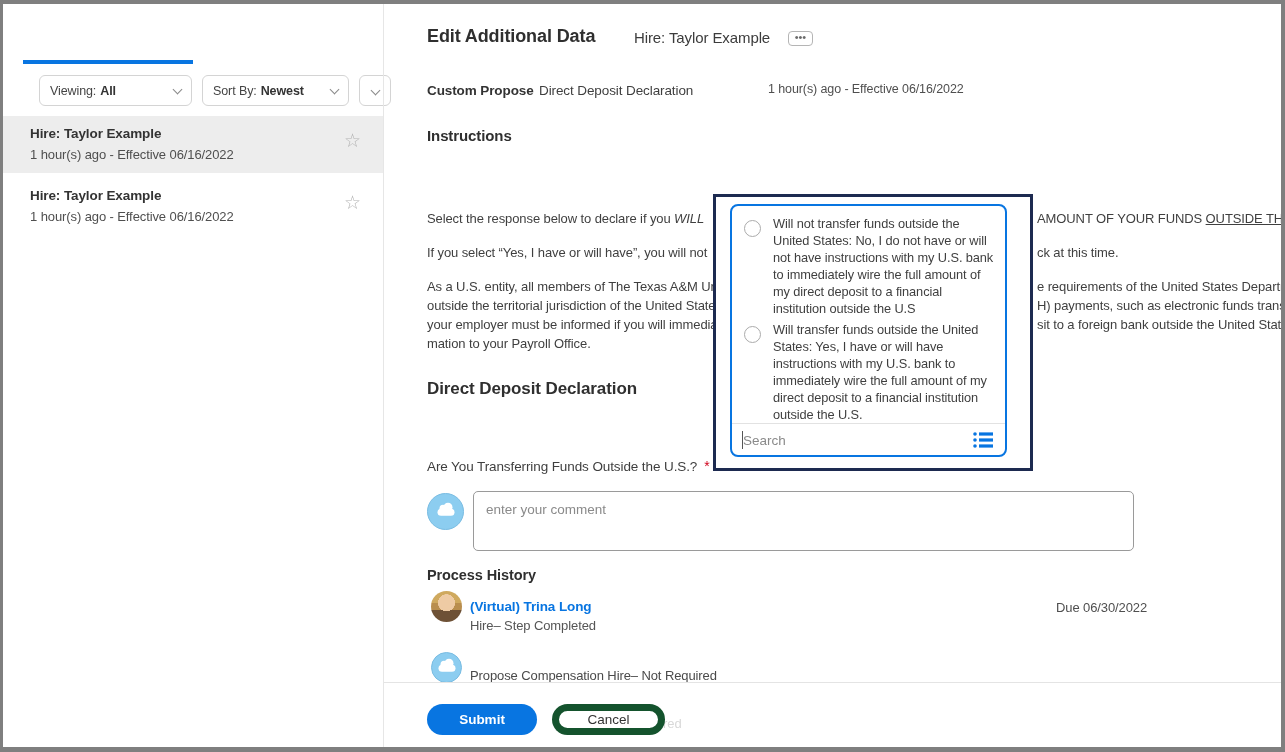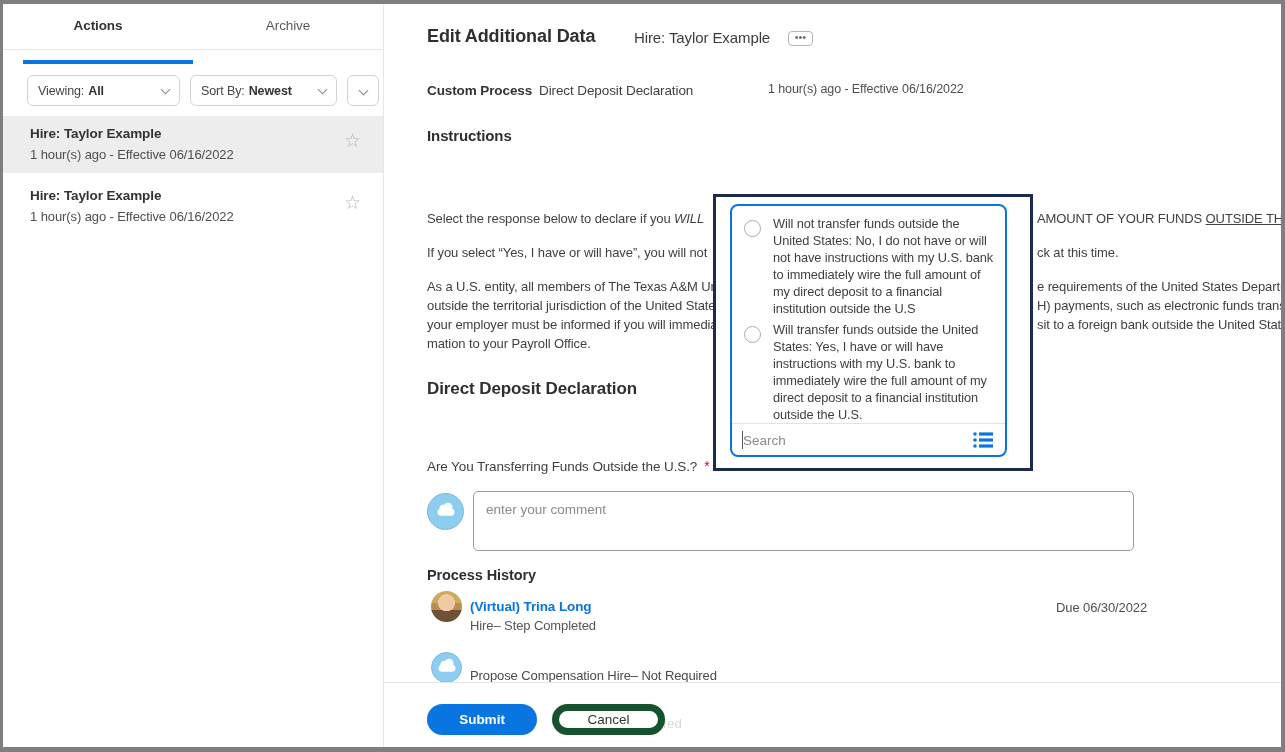--- a/index.html
+++ b/index.html
@@ -9,21 +9,21 @@
          border-style:solid; border-color:#7f7f7f; border-width:4px 4px 5px 3px; overflow:hidden; }
   .abs { position:absolute; }
 
   
   .sidebar { left:0; top:0; width:380px; height:100%; background:#fff; }
   .side-divider { left:380px; top:0; width:1px; height:100%; background:#e6e6e6; }
   .tabs { left:0; top:14px; width:380px; height:46px; border-bottom:1px solid #e4e4e4; display:flex; }
   .tab { flex:1; text-align:center; font-size:13.5px; color:#5a5a5a; padding-top:14px; cursor:pointer; position:relative; }
   .tab.active { color:#333; font-weight:700; }
   .tab-underline { left:20px; top:56px; width:170px; height:4px; background:#0875e1; }
-  .filters { left:0; top:60px; width:380px; height:52px; background:#fff; }
+  .filters { left:12px; top:60px; width:380px; height:52px; background:#fff; }
   .filter-box { position:absolute; top:11px; height:31px; border:1px solid #d4d4d4; border-radius:6px;
                 display:flex; align-items:center; padding:0 10px; font-size:12.5px; color:#444; cursor:pointer; background:#fff; }
   .filter-box .val { font-weight:700; margin-left:4px; color:#333; }
   .chev { width:7px; height:7px; border-right:1.6px solid #8a8a8a; border-bottom:1.6px solid #8a8a8a;
           transform:rotate(45deg); display:inline-block; margin-left:auto; margin-bottom:3px; }
   .chev.solo { margin:0; }
   .item { left:0; width:380px; height:57px; cursor:pointer; }
   .item.selected { background:#ededed; }
   .item .t { position:absolute; left:27px; top:10px; font-size:13.5px; font-weight:700; color:#333; }
   .item .s { position:absolute; left:27px; top:31px; font-size:13px; color:#4f4f4f; }
@@ -97,24 +97,20 @@
          cursor:pointer; z-index:2; }
   .btn-submit { left:43px; width:110px; background:#0875e1; border:none; color:#fff; font-weight:700; }
   .btn-cancel { left:168px; width:113px; background:#fff; border:7px solid #14532d; color:#333; }
 </style>
 </head>
 <body>
 
 <div class="win">
 
   <div class="abs sidebar">
-    <div class="tabs">
-      <div class="tab active">Actions</div>
-      <div class="tab">Archive</div>
-    </div>
     <div class="abs tab-underline"></div>
 
     <div class="abs filters">
       <div class="filter-box" style="left:24px; width:153px;">
         <span>Viewing:</span>
         <span class="val">All</span>
         <span class="chev"></span>
       </div>
       <div class="filter-box" style="left:187px; width:147px;">
         <span>Sort By:</span>
@@ -136,21 +132,21 @@
       <span class="s">1 hour(s) ago - Effective 06/16/2022</span>
       <span class="star">☆</span>
     </div>
   </div>
   <div class="abs side-divider"></div>
 
   <div class="abs page-title">Edit Additional Data</div>
   <div class="abs page-subject">Hire: Taylor Example</div>
   <div class="abs more-btn">•••</div>
 
-  <div class="abs meta-label">Custom Process</div>
+  <div class="abs meta-label">Custom Propose</div>
   <div class="abs meta-value">Direct Deposit Declaration</div>
   <div class="abs meta-time">1 hour(s) ago -  Effective 06/16/2022</div>
 
   <div class="abs h-instructions">Instructions</div>
 
   <div class="frag frag-l" style="top:207px;">
     <span>Select the response below to declare if you </span><span class="it">WILL</span>
   </div>
   <div class="frag frag-r" style="top:207px;">
     <span>AMOUNT OF YOUR FUNDS </span><span class="ul">OUTSIDE THE UNITED</span>

